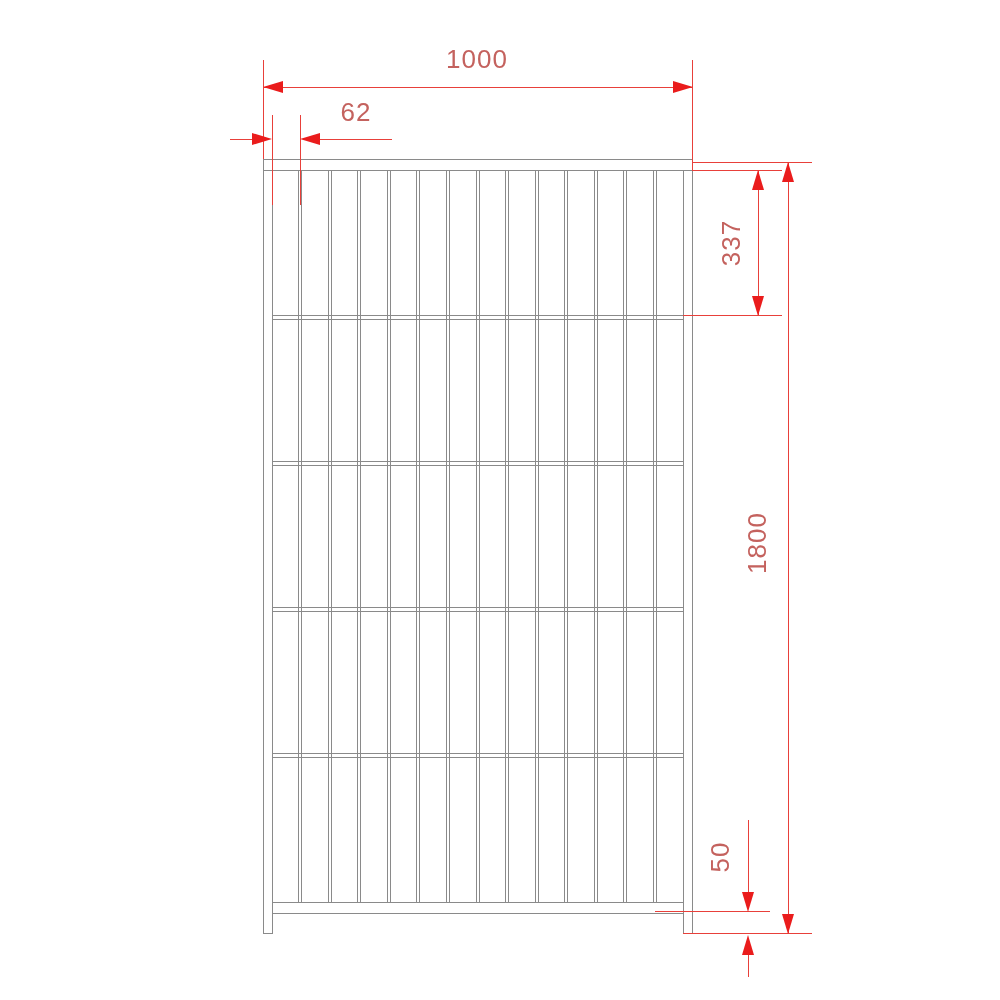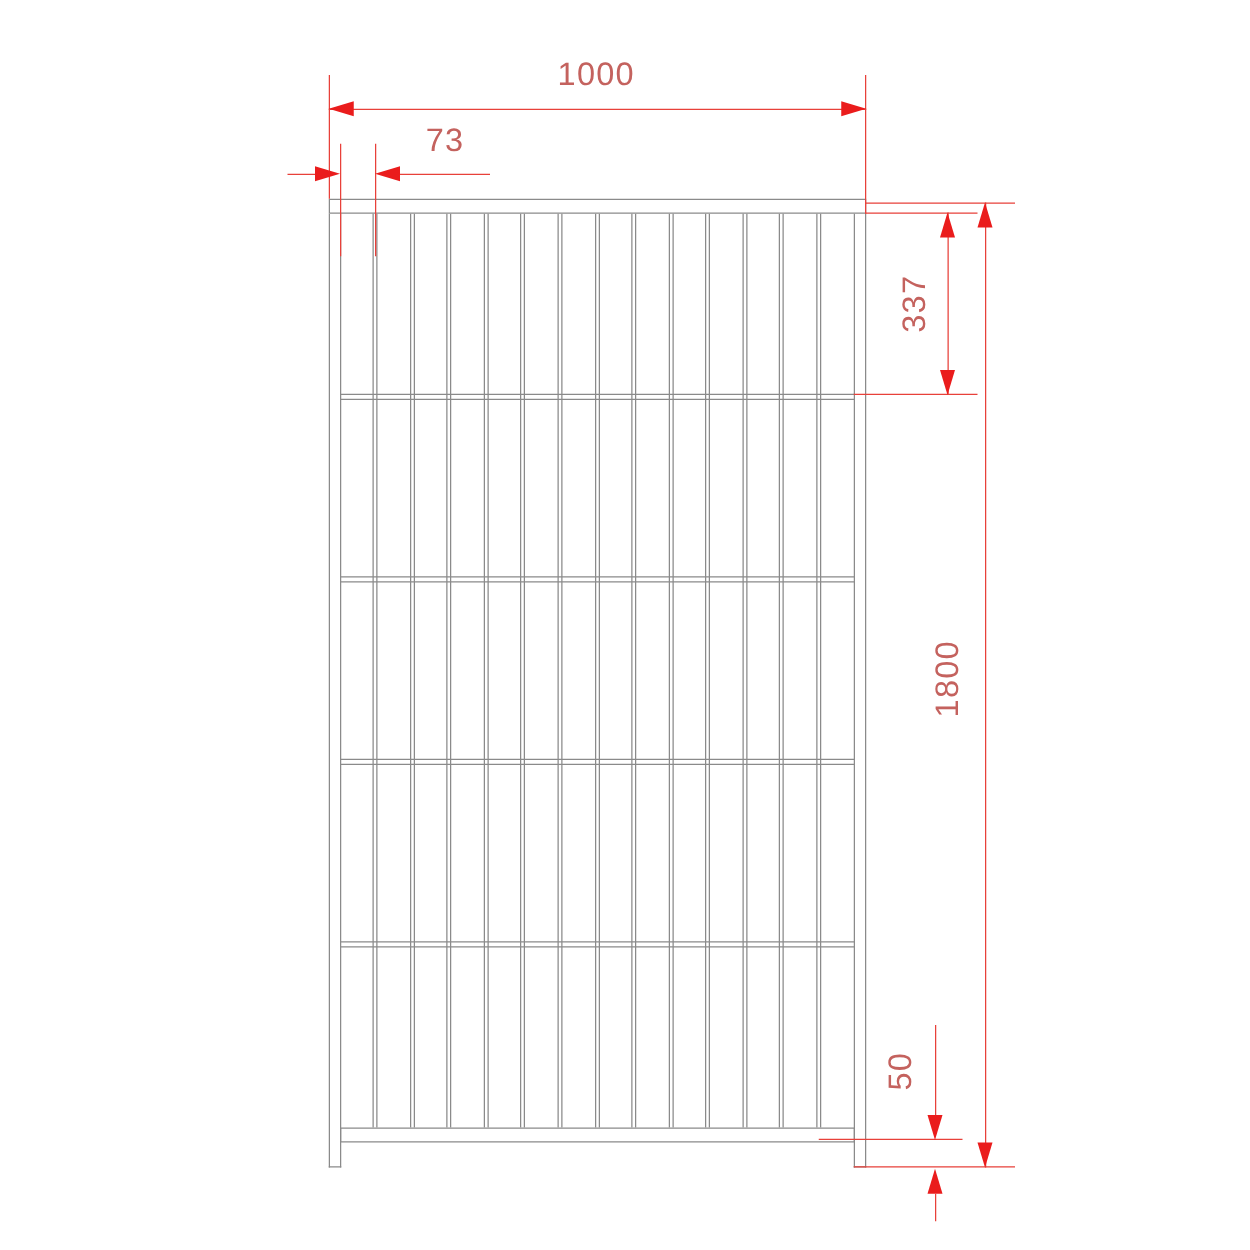--- a/index.html
+++ b/index.html
@@ -80,21 +80,21 @@
     <div class="dim-label center" style="left:427px;top:46px;width:100px;">1000</div>
   </div>
 
   <div>
     <div class="vline" style="left:272px;top:115px;height:90px;"></div>
     <div class="vline" style="left:300px;top:115px;height:90px;"></div>
     <div class="hline" style="left:230px;top:139px;width:22px;"></div>
     <div class="arr right" style="left:252px;top:133px;"></div>
     <div class="arr left" style="left:300px;top:133px;"></div>
     <div class="hline" style="left:320px;top:139px;width:72px;"></div>
-    <div class="dim-label center" style="left:330px;top:99px;width:52px;">73</div>
+    <div class="dim-label center" style="left:330px;top:99px;width:52px;">62</div>
   </div>
 
   <div>
     <div class="hline" style="left:692px;top:170px;width:90px;"></div>
     <div class="hline" style="left:683px;top:315px;width:99px;"></div>
     <div class="vline" style="left:758px;top:170px;height:146px;"></div>
     <div class="arr up" style="left:752px;top:170px;"></div>
     <div class="arr down" style="left:752px;top:296px;"></div>
     <div class="dim-label rot" style="left:731px;top:243px;">337</div>
   </div>

